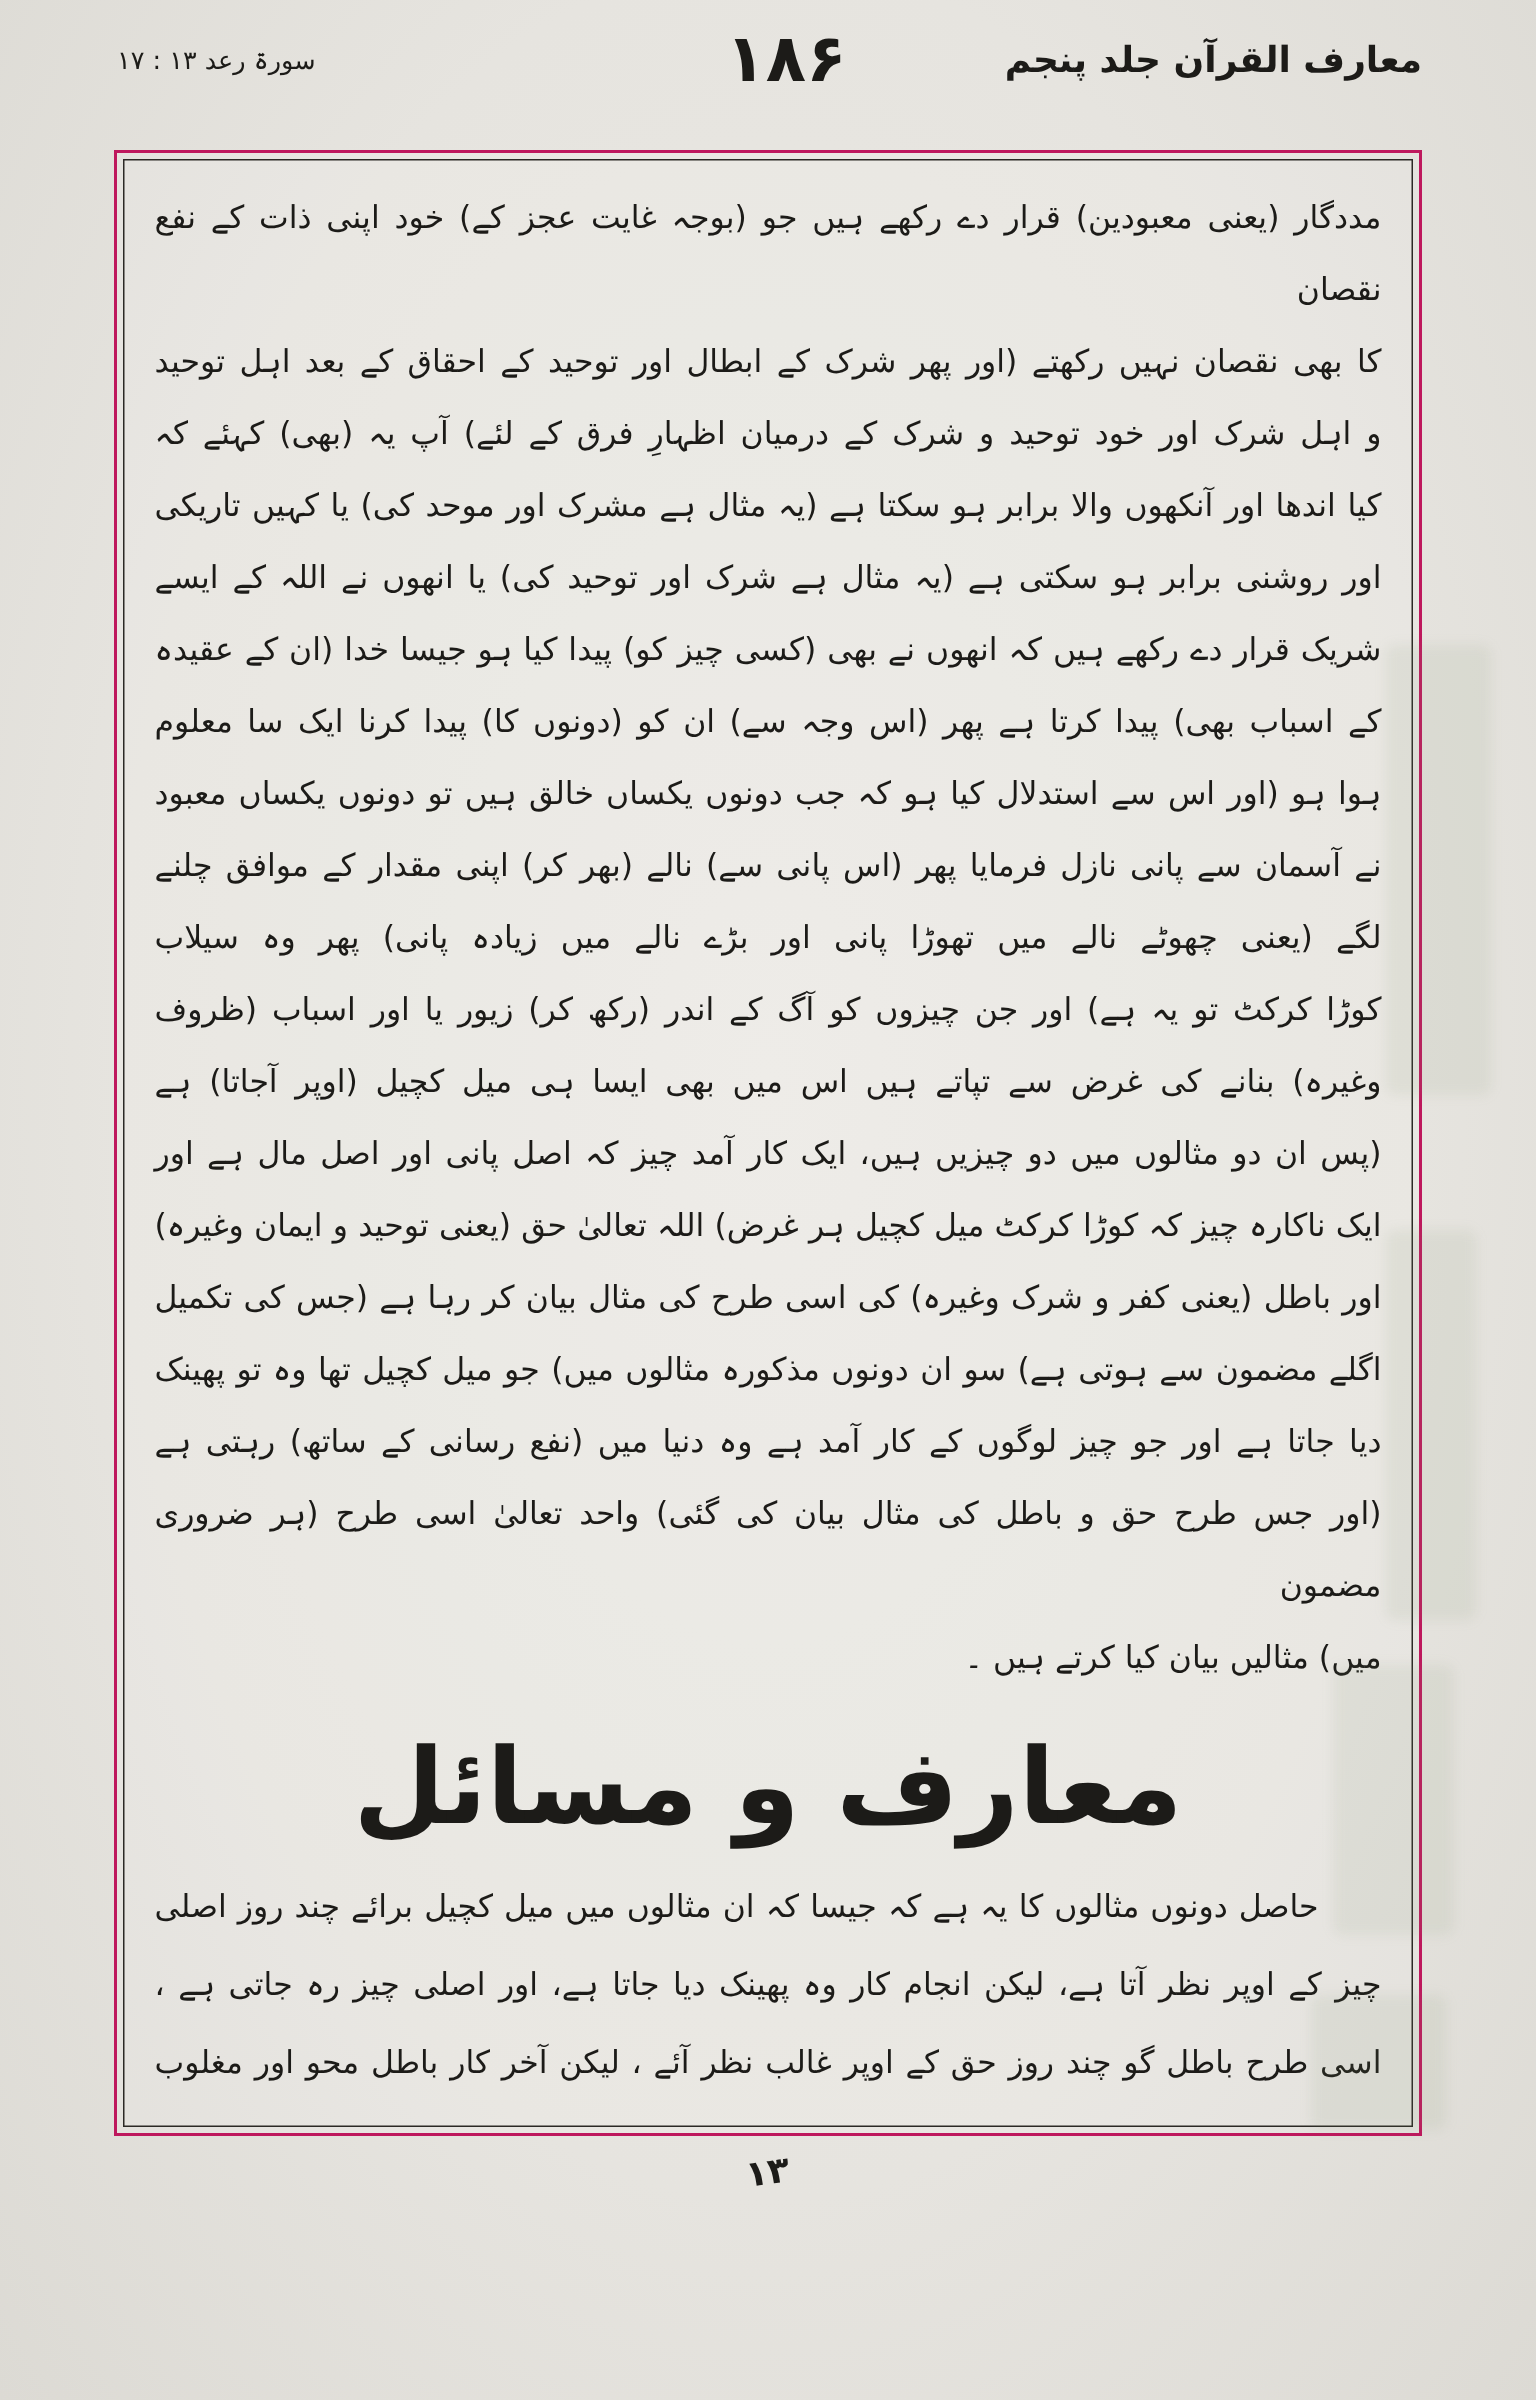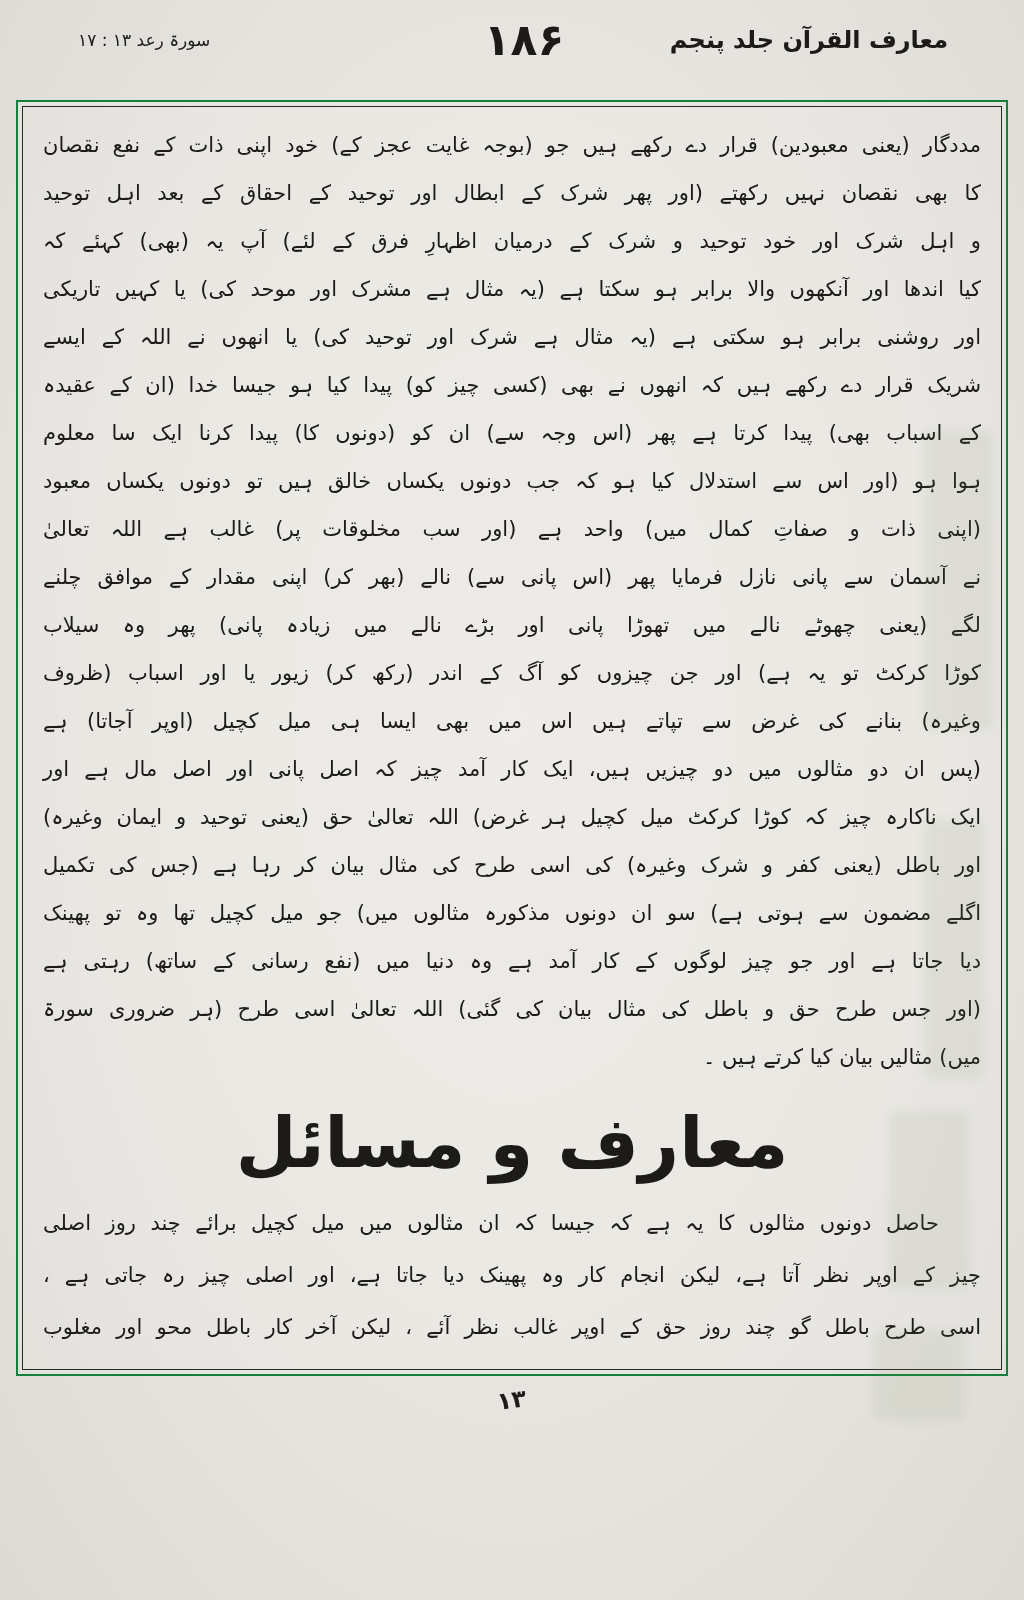--- a/index.html
+++ b/index.html
@@ -59,23 +59,23 @@
     left: 50%;
     top: 14px;
     transform: translateX(-50%);
     font-size: 44px;
     font-weight: bold;
     letter-spacing: 2px;
     margin-left: 12px;
   }
 
   .frame-outer {
-    width: 992px;
+    width: 872px;
     margin: 14px auto 0 auto;
-    border: 2px solid #15803d;
+    border: 2px solid #be185d;
     padding: 4px;
     box-sizing: border-box;
     background: rgba(255,255,255,0.12);
   }
   .frame-inner {
     border: 1px solid #2b2925;
     padding: 14px 20px 16px 20px;
   }
 
   .body-text .line,
@@ -138,31 +138,30 @@
 
       <div class="body-text">
         <div class="line">مددگار (یعنی معبودین) قرار دے رکھے ہیں جو (بوجہ غایت عجز کے) خود اپنی ذات کے نفع نقصان</div>
         <div class="line">کا بھی نقصان نہیں رکھتے (اور پھر شرک کے ابطال اور توحید کے احقاق کے بعد اہل توحید</div>
         <div class="line">و اہل شرک اور خود توحید و شرک کے درمیان اظہارِ فرق کے لئے) آپ یہ (بھی) کہئے کہ</div>
         <div class="line">کیا اندھا اور آنکھوں والا برابر ہو سکتا ہے (یہ مثال ہے مشرک اور موحد کی) یا کہیں تاریکی</div>
         <div class="line">اور روشنی برابر ہو سکتی ہے (یہ مثال ہے شرک اور توحید کی) یا انھوں نے اللہ کے ایسے</div>
         <div class="line">شریک قرار دے رکھے ہیں کہ انھوں نے بھی (کسی چیز کو) پیدا کیا ہو جیسا خدا (ان کے عقیدہ</div>
         <div class="line">کے اسباب بھی) پیدا کرتا ہے پھر (اس وجہ سے) ان کو (دونوں کا) پیدا کرنا ایک سا معلوم</div>
         <div class="line">ہوا ہو (اور اس سے استدلال کیا ہو کہ جب دونوں یکساں خالق ہیں تو دونوں یکساں معبود</div>
-        <div class="line">(اپنی ذات و صفاتِ کمال میں) واحد ہے (اور سب مخلوقات پر) غالب ہے اللہ تعالیٰ</div>
         <div class="line">نے آسمان سے پانی نازل فرمایا پھر (اس پانی سے) نالے (بھر کر) اپنی مقدار کے موافق چلنے</div>
         <div class="line">لگے (یعنی چھوٹے نالے میں تھوڑا پانی اور بڑے نالے میں زیادہ پانی) پھر وہ سیلاب</div>
         <div class="line">کوڑا کرکٹ تو یہ ہے) اور جن چیزوں کو آگ کے اندر (رکھ کر) زیور یا اور اسباب (ظروف</div>
         <div class="line">وغیرہ) بنانے کی غرض سے تپاتے ہیں اس میں بھی ایسا ہی میل کچیل (اوپر آجاتا) ہے</div>
         <div class="line">(پس ان دو مثالوں میں دو چیزیں ہیں، ایک کار آمد چیز کہ اصل پانی اور اصل مال ہے اور</div>
         <div class="line">ایک ناکارہ چیز کہ کوڑا کرکٹ میل کچیل ہر غرض) اللہ تعالیٰ حق (یعنی توحید و ایمان وغیرہ)</div>
         <div class="line">اور باطل (یعنی کفر و شرک وغیرہ) کی اسی طرح کی مثال بیان کر رہا ہے (جس کی تکمیل</div>
         <div class="line">اگلے مضمون سے ہوتی ہے) سو ان دونوں مذکورہ مثالوں میں) جو میل کچیل تھا وہ تو پھینک</div>
         <div class="line">دیا جاتا ہے اور جو چیز لوگوں کے کار آمد ہے وہ دنیا میں (نفع رسانی کے ساتھ) رہتی ہے</div>
-        <div class="line">(اور جس طرح حق و باطل کی مثال بیان کی گئی) اللہ تعالیٰ اسی طرح (ہر ضروری سورۃ</div>
+        <div class="line">(اور جس طرح حق و باطل کی مثال بیان کی گئی) واحد تعالیٰ اسی طرح (ہر ضروری مضمون</div>
         <div class="line short">میں) مثالیں بیان کیا کرتے ہیں ۔</div>
       </div>
 
       <h1 class="section-heading">معارف و مسائل</h1>
 
       <div class="section-text">
         <div class="line indent">حاصل دونوں مثالوں کا یہ ہے کہ جیسا کہ ان مثالوں میں میل کچیل برائے چند روز اصلی</div>
         <div class="line">چیز کے اوپر نظر آتا ہے، لیکن انجام کار وہ پھینک دیا جاتا ہے، اور اصلی چیز رہ جاتی ہے ،</div>
         <div class="line">اسی طرح باطل گو چند روز حق کے اوپر غالب نظر آئے ، لیکن آخر کار باطل محو اور مغلوب</div>
       </div>

